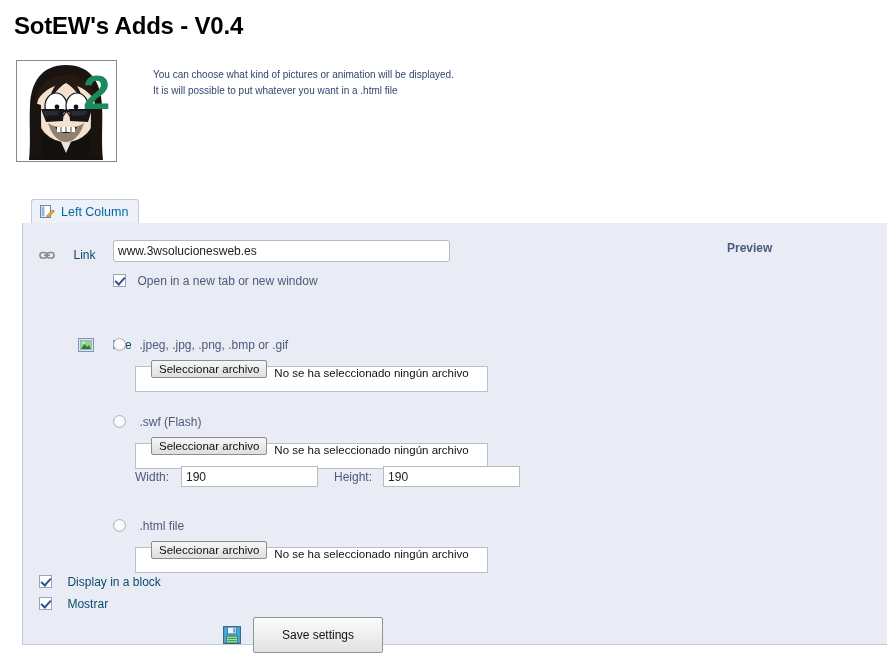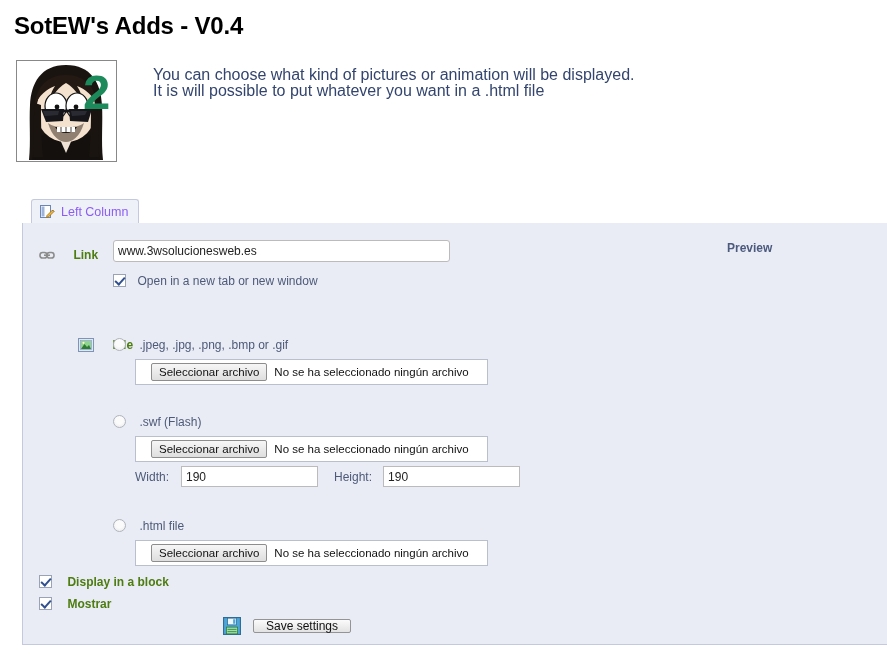--- a/index.html
+++ b/index.html
@@ -32,55 +32,55 @@
     overflow: hidden;
   }
   .avatar svg { display: block; }
 
   .intro-text { margin-left: 36px; padding-top: 7px; }
   .intro-line1 {
     font-size: 12px; font-weight: bold; color: #2b3b60;
     margin-bottom: 8px; white-space: nowrap;
   }
   .intro-line {
-    font-size: 16px; color: #33456e; line-height: 16px; white-space: nowrap;
+    font-size: 10px; color: #33456e; line-height: 16px; white-space: nowrap;
   }
 
   
   .tabstrip {
     position: absolute; left: 22px; top: 198px; right: 0; height: 26px;
   }
   .tabstrip:before {
     content: ""; position: absolute; left: 0; right: 0; bottom: 0;
     height: 1px; background: #c3cadd;
   }
   .tab {
     position: absolute; left: 9px; bottom: 0;
     display: inline-flex; align-items: center;
     height: 25px; padding: 0 10px 0 7px;
     background: #eef1f8;
     border: 1px solid #c3cadd;
     border-bottom: 1px solid #eaeef7;
     border-radius: 3px 3px 0 0;
     font-size: 12.5px; color: #3b4a6b; font-weight: normal;
   }
-  .tab-label { margin-left: 6px; color: #8b5cf6; }
+  .tab-label { margin-left: 6px; color: #0369a1; }
 
   
   .panel {
     position: absolute; left: 22px; top: 223px; right: 0; height: 422px;
     background: #e9ecf5;
     border-left: 1px solid #c3cadd;
     border-bottom: 1px solid #c3cadd;
   }
 
   .row { position: absolute; }
 
   .lbl-strong {
-    font-size: 12px; font-weight: bold; color: #4d7c0f;
+    font-size: 12px; font-weight: normal; color: #0c4a6e;
   }
   .lbl {
     font-size: 12px; color: #4d5a78;
   }
 
   
   .icobox { width: 16px; height: 16px; display: inline-block; vertical-align: middle; }
 
   
   input[type="text"] {
@@ -100,21 +100,21 @@
     font-size: 12px;
   }
   .dim-input {
     width: 137px; height: 21px;
     border: 1px solid #b9bfcd;
     background: #fff;
   }
 
   
   .fileinput {
-    display: inline-flex; align-items: center;
+    display: inline-flex; align-items: flex-end;
     height: 22px;
     background: #fff;
     border: 1px solid #b9bfcd;
     padding: 12px;
   }
   .file-btn {
     height: 18px;
     margin: 1px 0 1px 3px;
     padding: 0 7px;
     display: inline-flex; align-items: center;
@@ -150,21 +150,21 @@
     width: 13px; height: 13px;
     border: 1px solid #b0b4bd;
     border-radius: 50%;
     background: radial-gradient(circle at 50% 40%, #fbfbfb 40%, #e7e7e9 100%);
     display: inline-block; vertical-align: middle;
   }
 
   
   .save-btn {
     display: inline-flex; align-items: center; justify-content: center;
-    height: 14px; padding: 0 12px;
+    height: 36px; padding: 0 28px;
     font-size: 12px; color: #111;
     background: linear-gradient(#fbfbfb, #e2e2e2);
     border: 1px solid #949494;
     border-radius: 2px;
     white-space: nowrap;
   }
 
   .preview-label {
     font-size: 12px; font-weight: bold; color: #4b5a7d; padding-left: 20px;
   }

